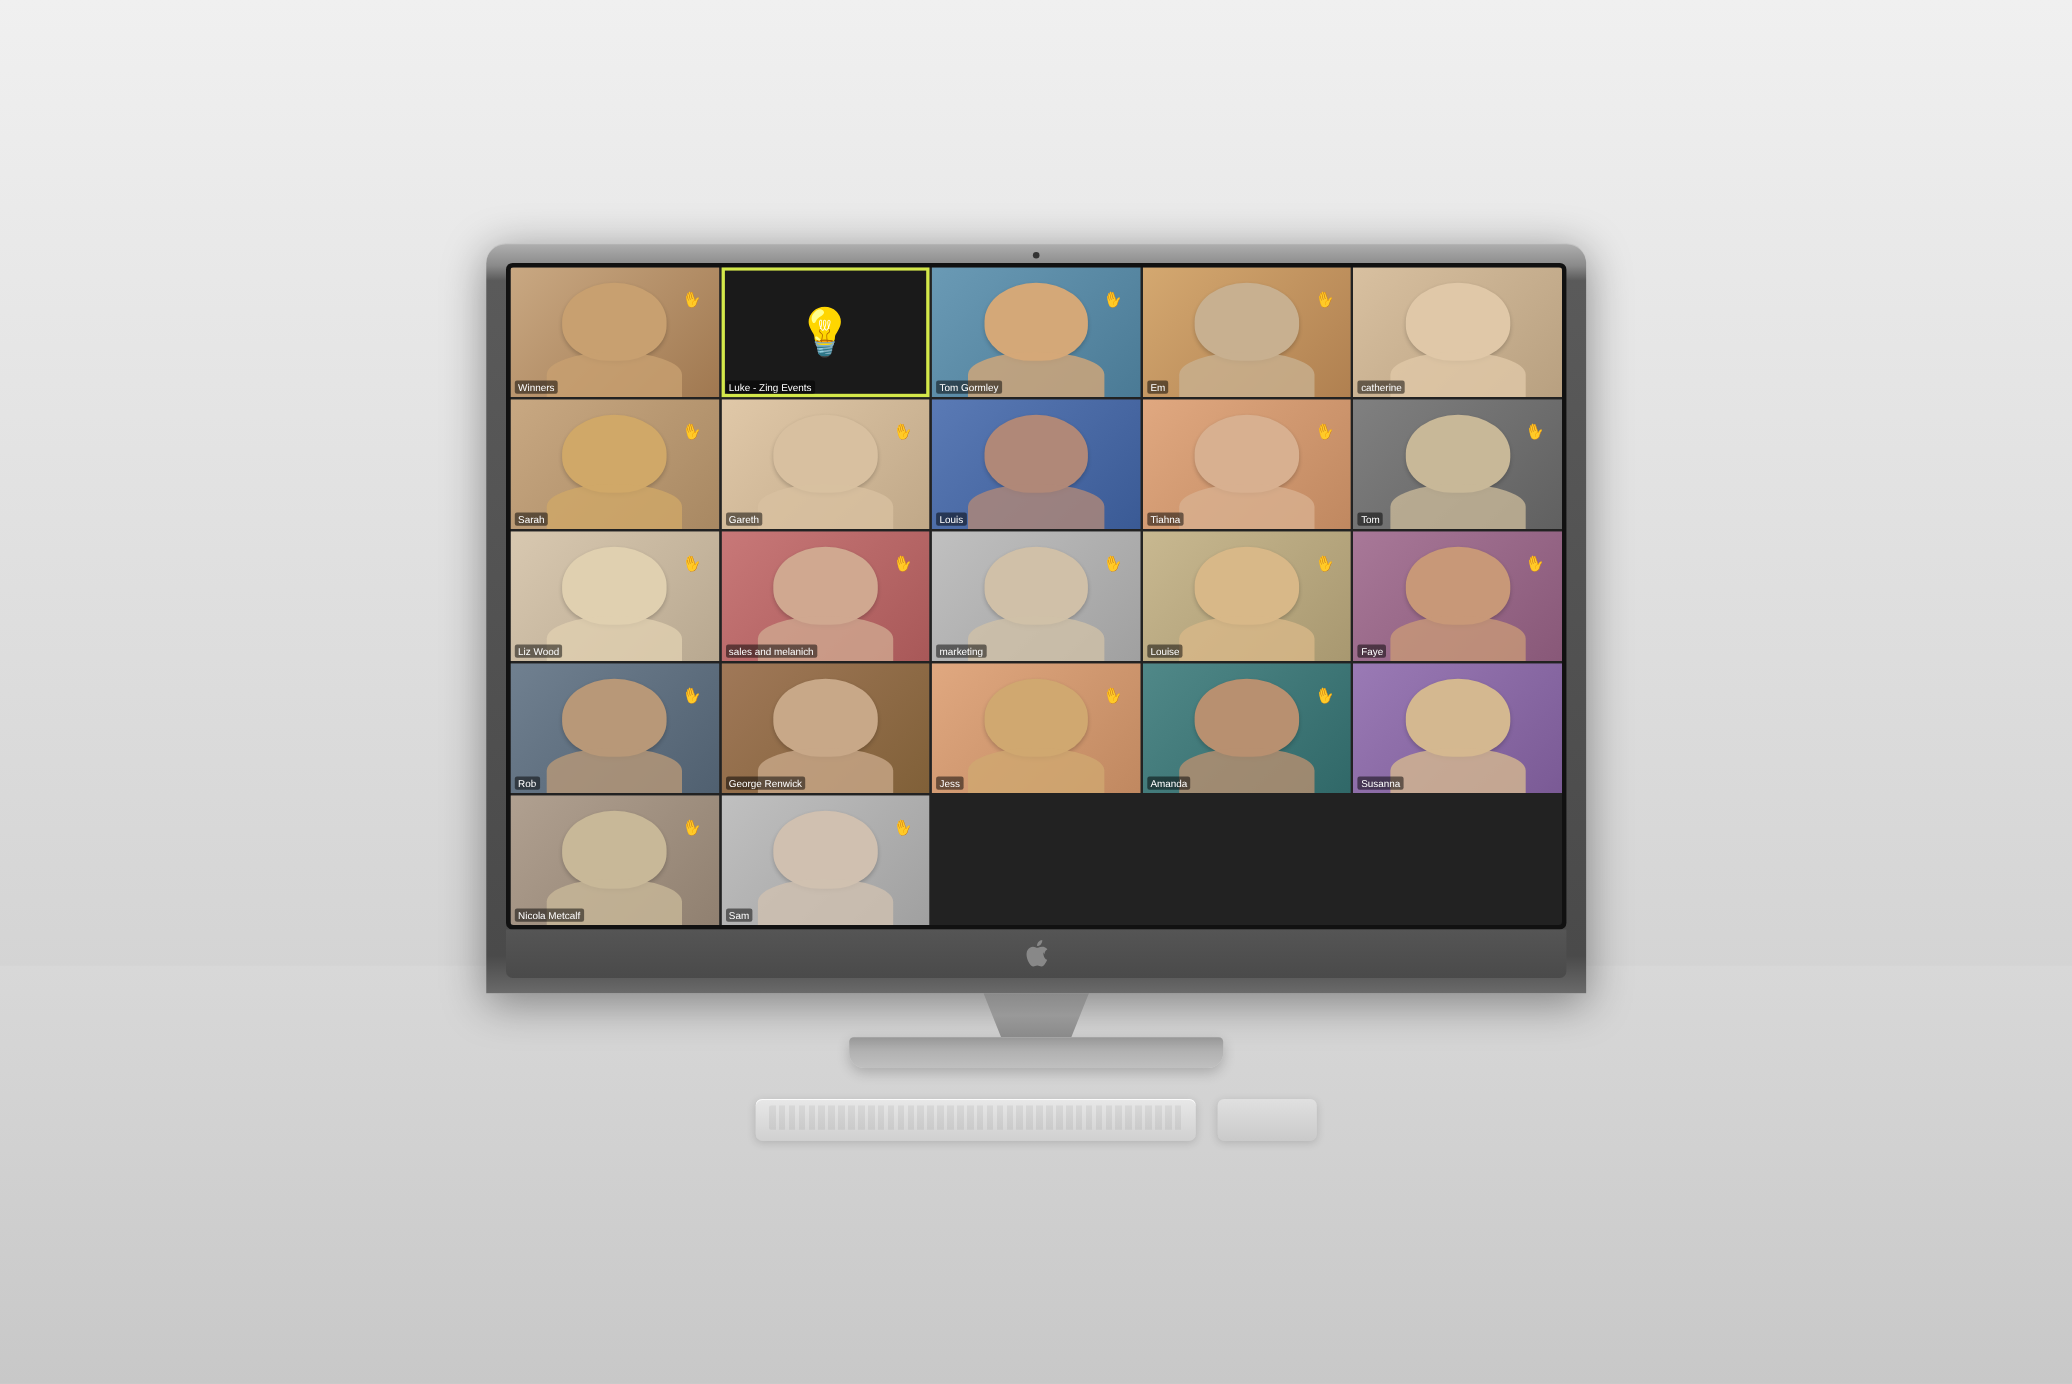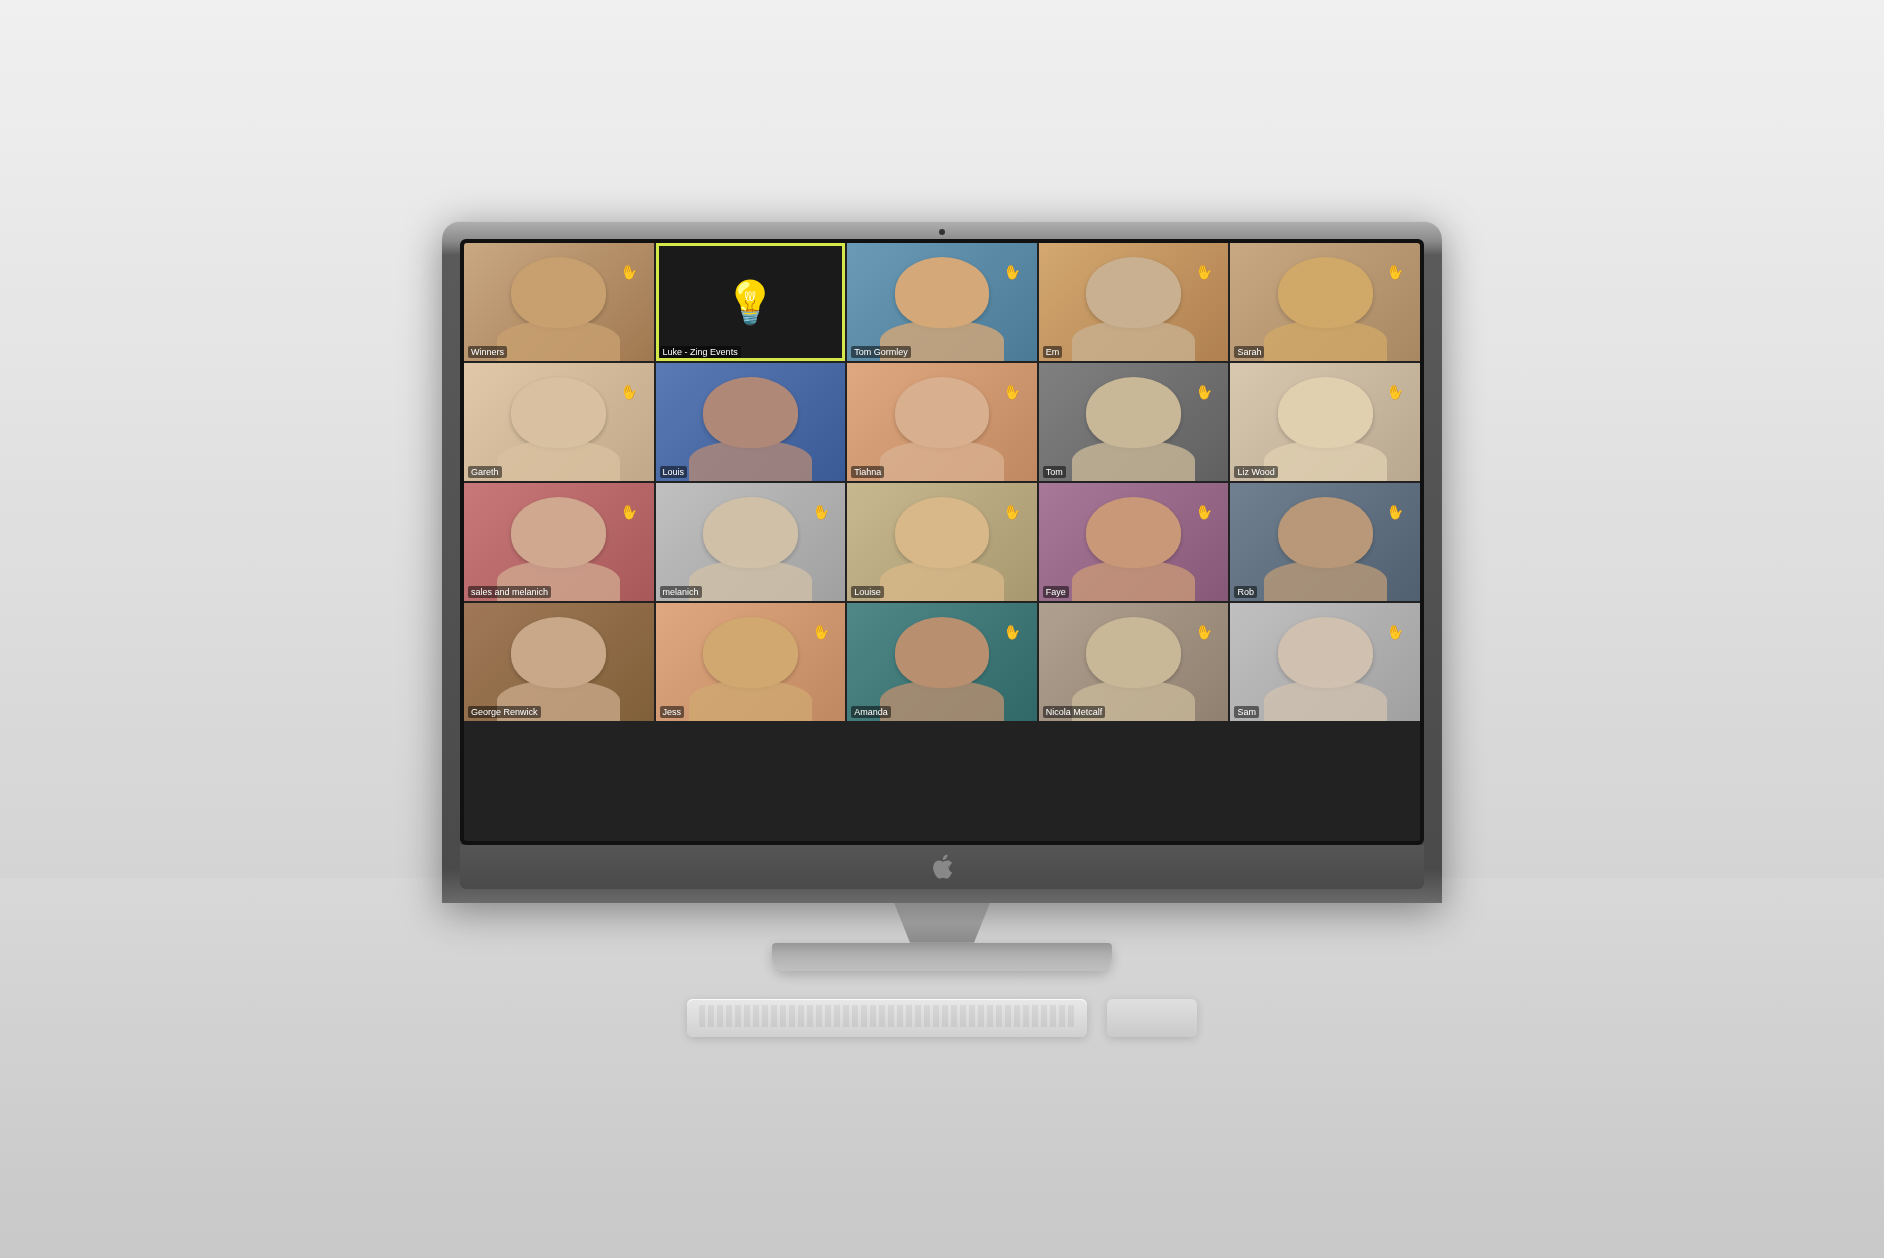--- a/index.html
+++ b/index.html
@@ -262,20 +262,29 @@
               <div class="person-bg bg-warm2">
                 <div style="width: 100%; height: 100%; position: relative; display: flex; align-items: center; justify-content: center;">
                   <div style="width: 50%; height: 60%; border-radius: 50% 50% 45% 45%; background: rgb(200, 176, 144); position: absolute; top: 12%; box-shadow: rgba(0, 0, 0, 0.2) 0px 2px 4px;"></div>
                   <div style="width: 65%; height: 35%; background: rgb(200, 176, 144); position: absolute; bottom: 0px; border-radius: 50% 50% 0px 0px; opacity: 0.8;"></div>
                   <div style="position: absolute; right: 8%; top: 18%; font-size: 14px; transform: rotate(-15deg);">✋</div>
                 </div>
               </div>
               <div class="participant-name">Em</div>
             </div>
             <div class="video-cell">
+              <div class="person-bg bg-beige">
+                <div style="width: 100%; height: 100%; position: relative; display: flex; align-items: center; justify-content: center;">
+                  <div style="width: 50%; height: 60%; border-radius: 50% 50% 45% 45%; background: rgb(224, 200, 168); position: absolute; top: 12%; box-shadow: rgba(0, 0, 0, 0.2) 0px 2px 4px;"></div>
+                  <div style="width: 65%; height: 35%; background: rgb(224, 200, 168); position: absolute; bottom: 0px; border-radius: 50% 50% 0px 0px; opacity: 0.8;"></div>
+                </div>
+              </div>
+              <div class="participant-name">catherine</div>
+            </div>
+            <div class="video-cell">
               <div class="person-bg bg-tan">
                 <div style="width: 100%; height: 100%; position: relative; display: flex; align-items: center; justify-content: center;">
                   <div style="width: 50%; height: 60%; border-radius: 50% 50% 45% 45%; background: rgb(208, 168, 104); position: absolute; top: 12%; box-shadow: rgba(0, 0, 0, 0.2) 0px 2px 4px;"></div>
                   <div style="width: 65%; height: 35%; background: rgb(208, 168, 104); position: absolute; bottom: 0px; border-radius: 50% 50% 0px 0px; opacity: 0.8;"></div>
                   <div style="position: absolute; right: 8%; top: 18%; font-size: 14px; transform: rotate(-15deg);">✋</div>
                 </div>
               </div>
               <div class="participant-name">Sarah</div>
             </div>
             <div class="video-cell">
@@ -338,21 +347,21 @@
               <div class="participant-name">sales and melanich</div>
             </div>
             <div class="video-cell">
               <div class="person-bg bg-lightgray">
                 <div style="width: 100%; height: 100%; position: relative; display: flex; align-items: center; justify-content: center;">
                   <div style="width: 50%; height: 60%; border-radius: 50% 50% 45% 45%; background: rgb(208, 192, 168); position: absolute; top: 12%; box-shadow: rgba(0, 0, 0, 0.2) 0px 2px 4px;"></div>
                   <div style="width: 65%; height: 35%; background: rgb(208, 192, 168); position: absolute; bottom: 0px; border-radius: 50% 50% 0px 0px; opacity: 0.8;"></div>
                   <div style="position: absolute; right: 8%; top: 18%; font-size: 14px; transform: rotate(-15deg);">✋</div>
                 </div>
               </div>
-              <div class="participant-name">melanich</div>
+              <div class="participant-name">marketing</div>
             </div>
             <div class="video-cell">
               <div class="person-bg bg-sand">
                 <div style="width: 100%; height: 100%; position: relative; display: flex; align-items: center; justify-content: center;">
                   <div style="width: 50%; height: 60%; border-radius: 50% 50% 45% 45%; background: rgb(216, 184, 136); position: absolute; top: 12%; box-shadow: rgba(0, 0, 0, 0.2) 0px 2px 4px;"></div>
                   <div style="width: 65%; height: 35%; background: rgb(216, 184, 136); position: absolute; bottom: 0px; border-radius: 50% 50% 0px 0px; opacity: 0.8;"></div>
                   <div style="position: absolute; right: 8%; top: 18%; font-size: 14px; transform: rotate(-15deg);">✋</div>
                 </div>
               </div>
               <div class="participant-name">Louise</div>
@@ -398,20 +407,29 @@
             </div>
             <div class="video-cell">
               <div class="person-bg bg-teal">
                 <div style="width: 100%; height: 100%; position: relative; display: flex; align-items: center; justify-content: center;">
                   <div style="width: 50%; height: 60%; border-radius: 50% 50% 45% 45%; background: rgb(184, 144, 112); position: absolute; top: 12%; box-shadow: rgba(0, 0, 0, 0.2) 0px 2px 4px;"></div>
                   <div style="width: 65%; height: 35%; background: rgb(184, 144, 112); position: absolute; bottom: 0px; border-radius: 50% 50% 0px 0px; opacity: 0.8;"></div>
                   <div style="position: absolute; right: 8%; top: 18%; font-size: 14px; transform: rotate(-15deg);">✋</div>
                 </div>
               </div>
               <div class="participant-name">Amanda</div>
+            </div>
+            <div class="video-cell">
+              <div class="person-bg bg-purple">
+                <div style="width: 100%; height: 100%; position: relative; display: flex; align-items: center; justify-content: center;">
+                  <div style="width: 50%; height: 60%; border-radius: 50% 50% 45% 45%; background: rgb(212, 184, 144); position: absolute; top: 12%; box-shadow: rgba(0, 0, 0, 0.2) 0px 2px 4px;"></div>
+                  <div style="width: 65%; height: 35%; background: rgb(212, 184, 144); position: absolute; bottom: 0px; border-radius: 50% 50% 0px 0px; opacity: 0.8;"></div>
+                </div>
+              </div>
+              <div class="participant-name">Susanna</div>
             </div>
             <div class="video-cell">
               <div class="person-bg bg-neutral">
                 <div style="width: 100%; height: 100%; position: relative; display: flex; align-items: center; justify-content: center;">
                   <div style="width: 50%; height: 60%; border-radius: 50% 50% 45% 45%; background: rgb(200, 184, 152); position: absolute; top: 12%; box-shadow: rgba(0, 0, 0, 0.2) 0px 2px 4px;"></div>
                   <div style="width: 65%; height: 35%; background: rgb(200, 184, 152); position: absolute; bottom: 0px; border-radius: 50% 50% 0px 0px; opacity: 0.8;"></div>
                   <div style="position: absolute; right: 8%; top: 18%; font-size: 14px; transform: rotate(-15deg);">✋</div>
                 </div>
               </div>
               <div class="participant-name">Nicola Metcalf</div>

